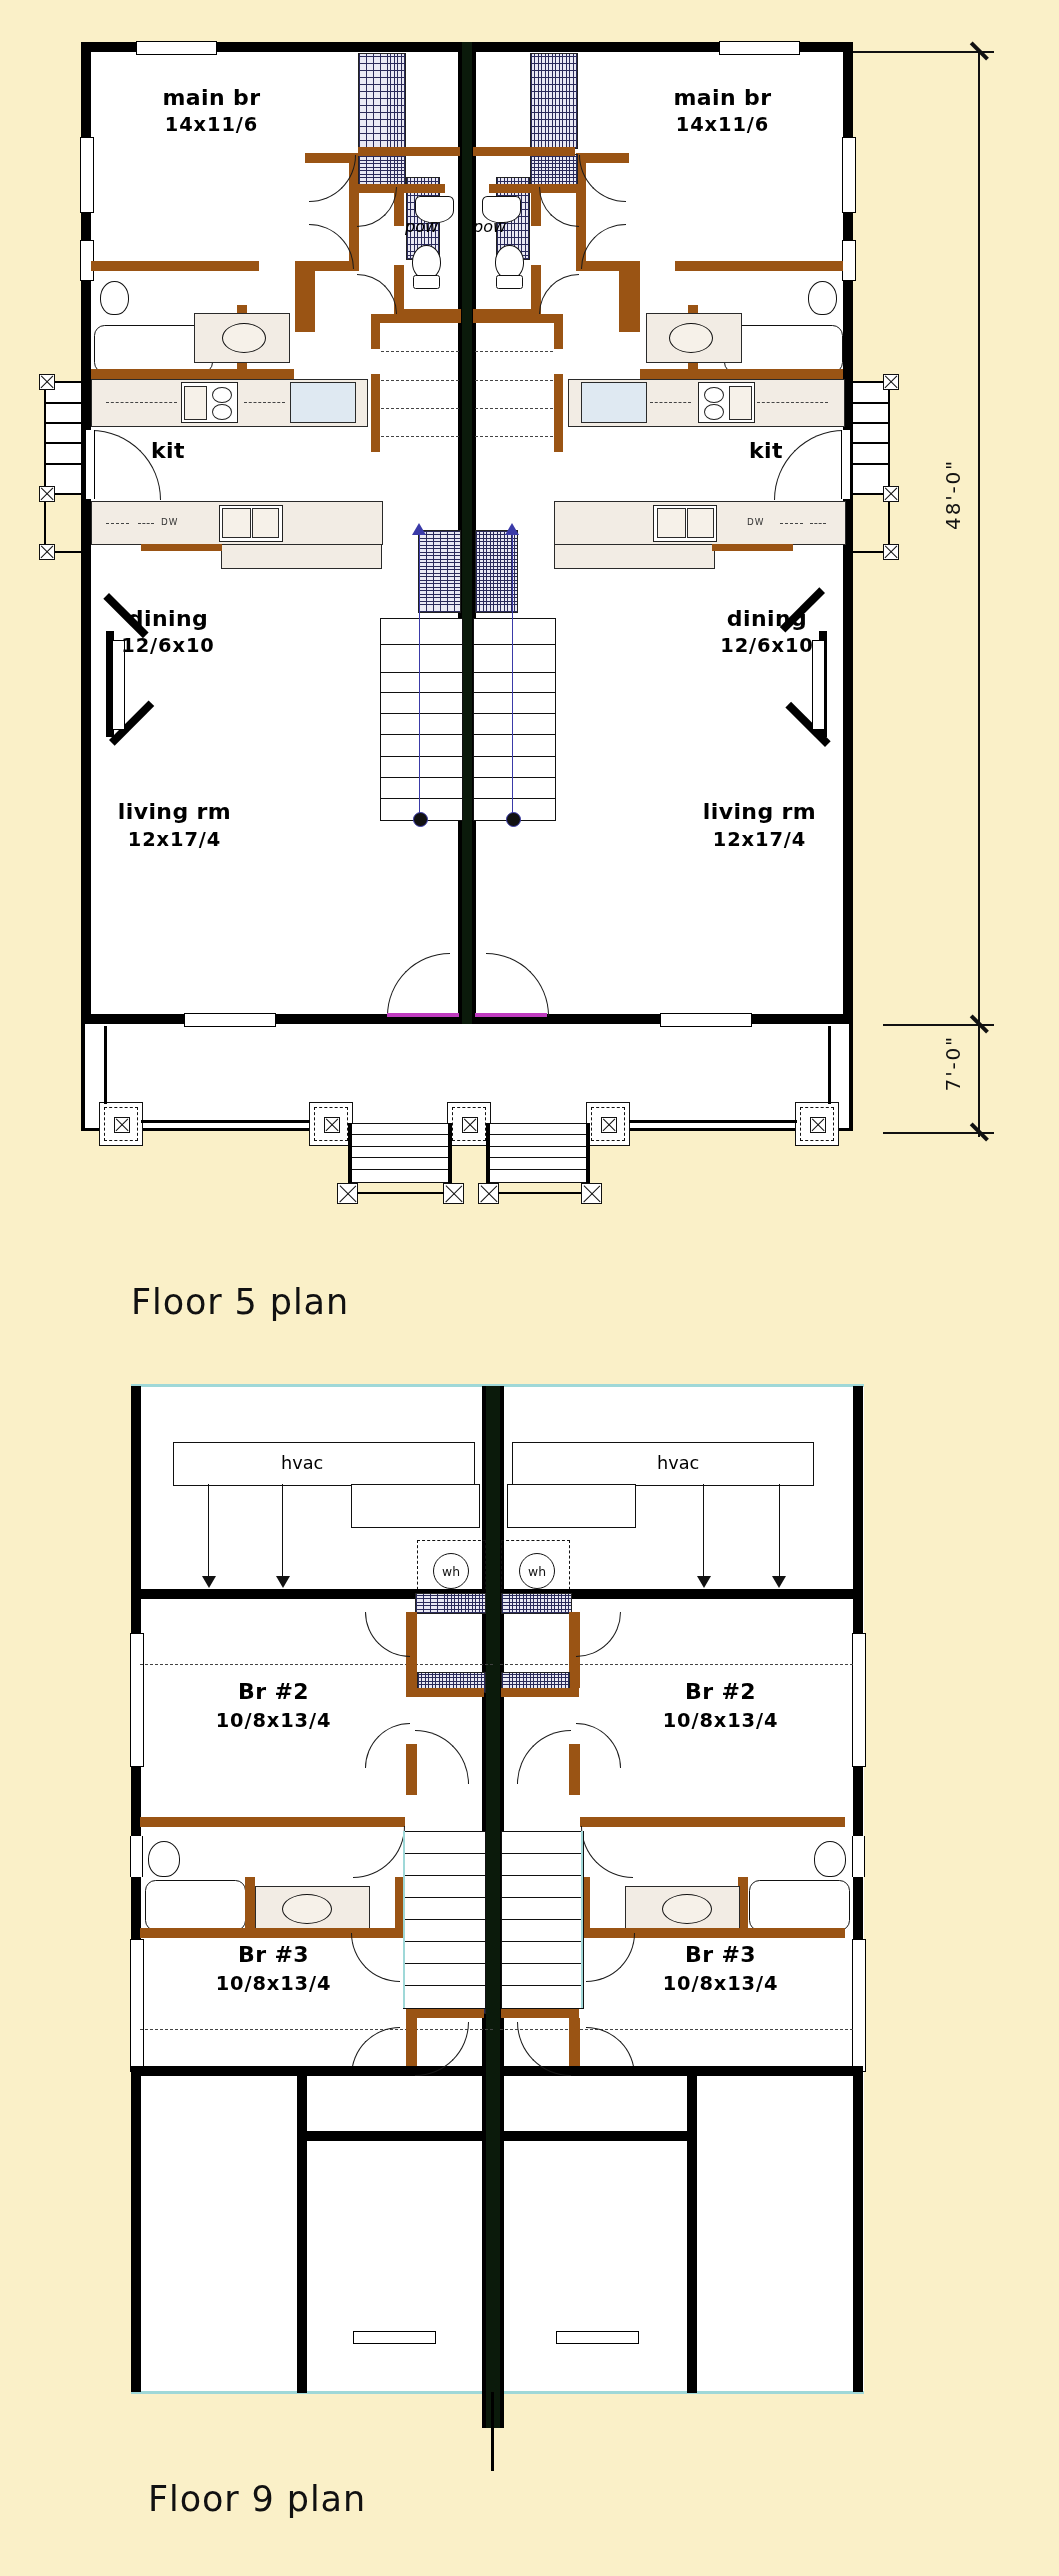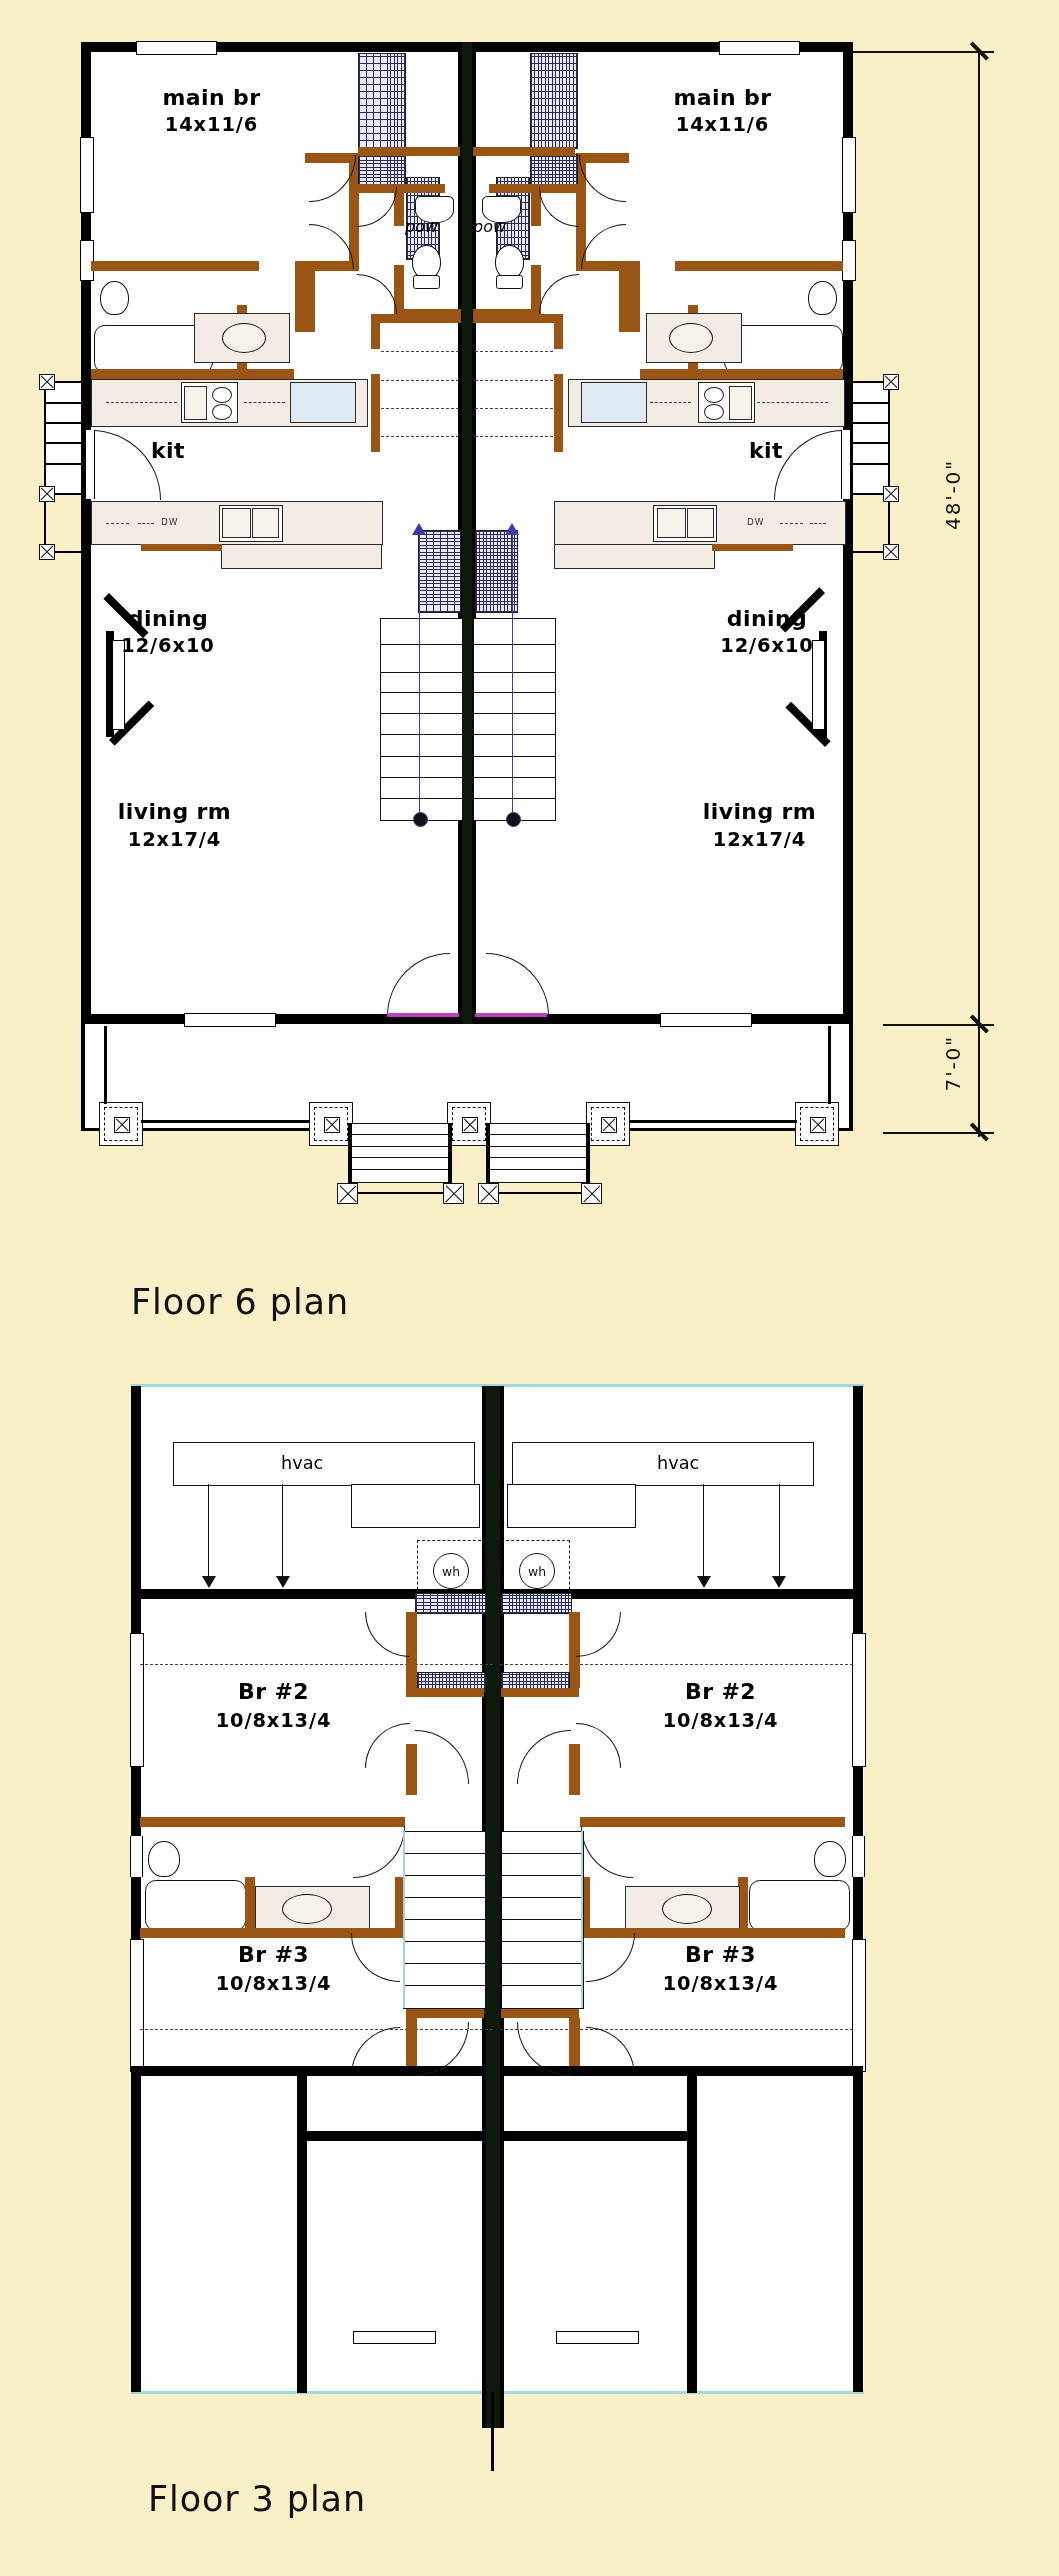--- a/index.html
+++ b/index.html
@@ -410,21 +410,21 @@
       <div class="dimline" style="left:853px;top:51px;width:141px;height:1.8px;"></div>
       <div class="dimline" style="left:883px;top:1024px;width:111px;height:1.8px;"></div>
       <div class="dimline" style="left:883px;top:1132px;width:111px;height:1.8px;"></div>
       <div class="dimtick" style="left:968px;top:49px;"></div>
       <div class="dimtick" style="left:968px;top:1022px;"></div>
       <div class="dimtick" style="left:968px;top:1130px;"></div>
       <div class="dimtext" style="left:941px;top:459px;">48'-0"</div>
       <div class="dimtext" style="left:941px;top:1035px;">7'-0"</div>
     </div>
 
-    <div class="plan-title" style="left:131px;top:1282px;">Floor 6 plan</div>
+    <div class="plan-title" style="left:131px;top:1282px;">Floor 5 plan</div>
   </div>
 
   <div>
 
     <div class="floorfill" style="left:131px;top:1386px;width:733px;height:1006px;"></div>
     <div class="cyan" style="left:131px;top:1384px;width:733px;height:2.6px;"></div>
     <div class="cyan" style="left:131px;top:2391px;width:733px;height:2.6px;"></div>
     <div class="cyan" style="left:132px;top:1386px;width:2.6px;height:1006px;"></div>
     <div class="cyan" style="left:860px;top:1386px;width:2.6px;height:1006px;"></div>
 
@@ -570,17 +570,17 @@
       <div class="cyan" style="left:581px;top:1831px;width:1.8px;height:177px;"></div>
     </div>
 
     <div class="swing sw-tr" style="left:415px;top:1730px;width:53px;height:53px;"></div>
     <div class="swing sw-tl" style="left:517px;top:1730px;width:53px;height:53px;"></div>
     <div class="swing sw-br" style="left:415px;top:2022px;width:53px;height:53px;"></div>
     <div class="swing sw-bl" style="left:517px;top:2022px;width:53px;height:53px;"></div>
 
     <div class="wall" style="left:491px;top:2392px;width:2.6px;height:79px;"></div>
 
-    <div class="plan-title" style="left:148px;top:2479px;">Floor 3 plan</div>
+    <div class="plan-title" style="left:148px;top:2479px;">Floor 9 plan</div>
   </div>
 
 </div>
 
 
 </body></html>

